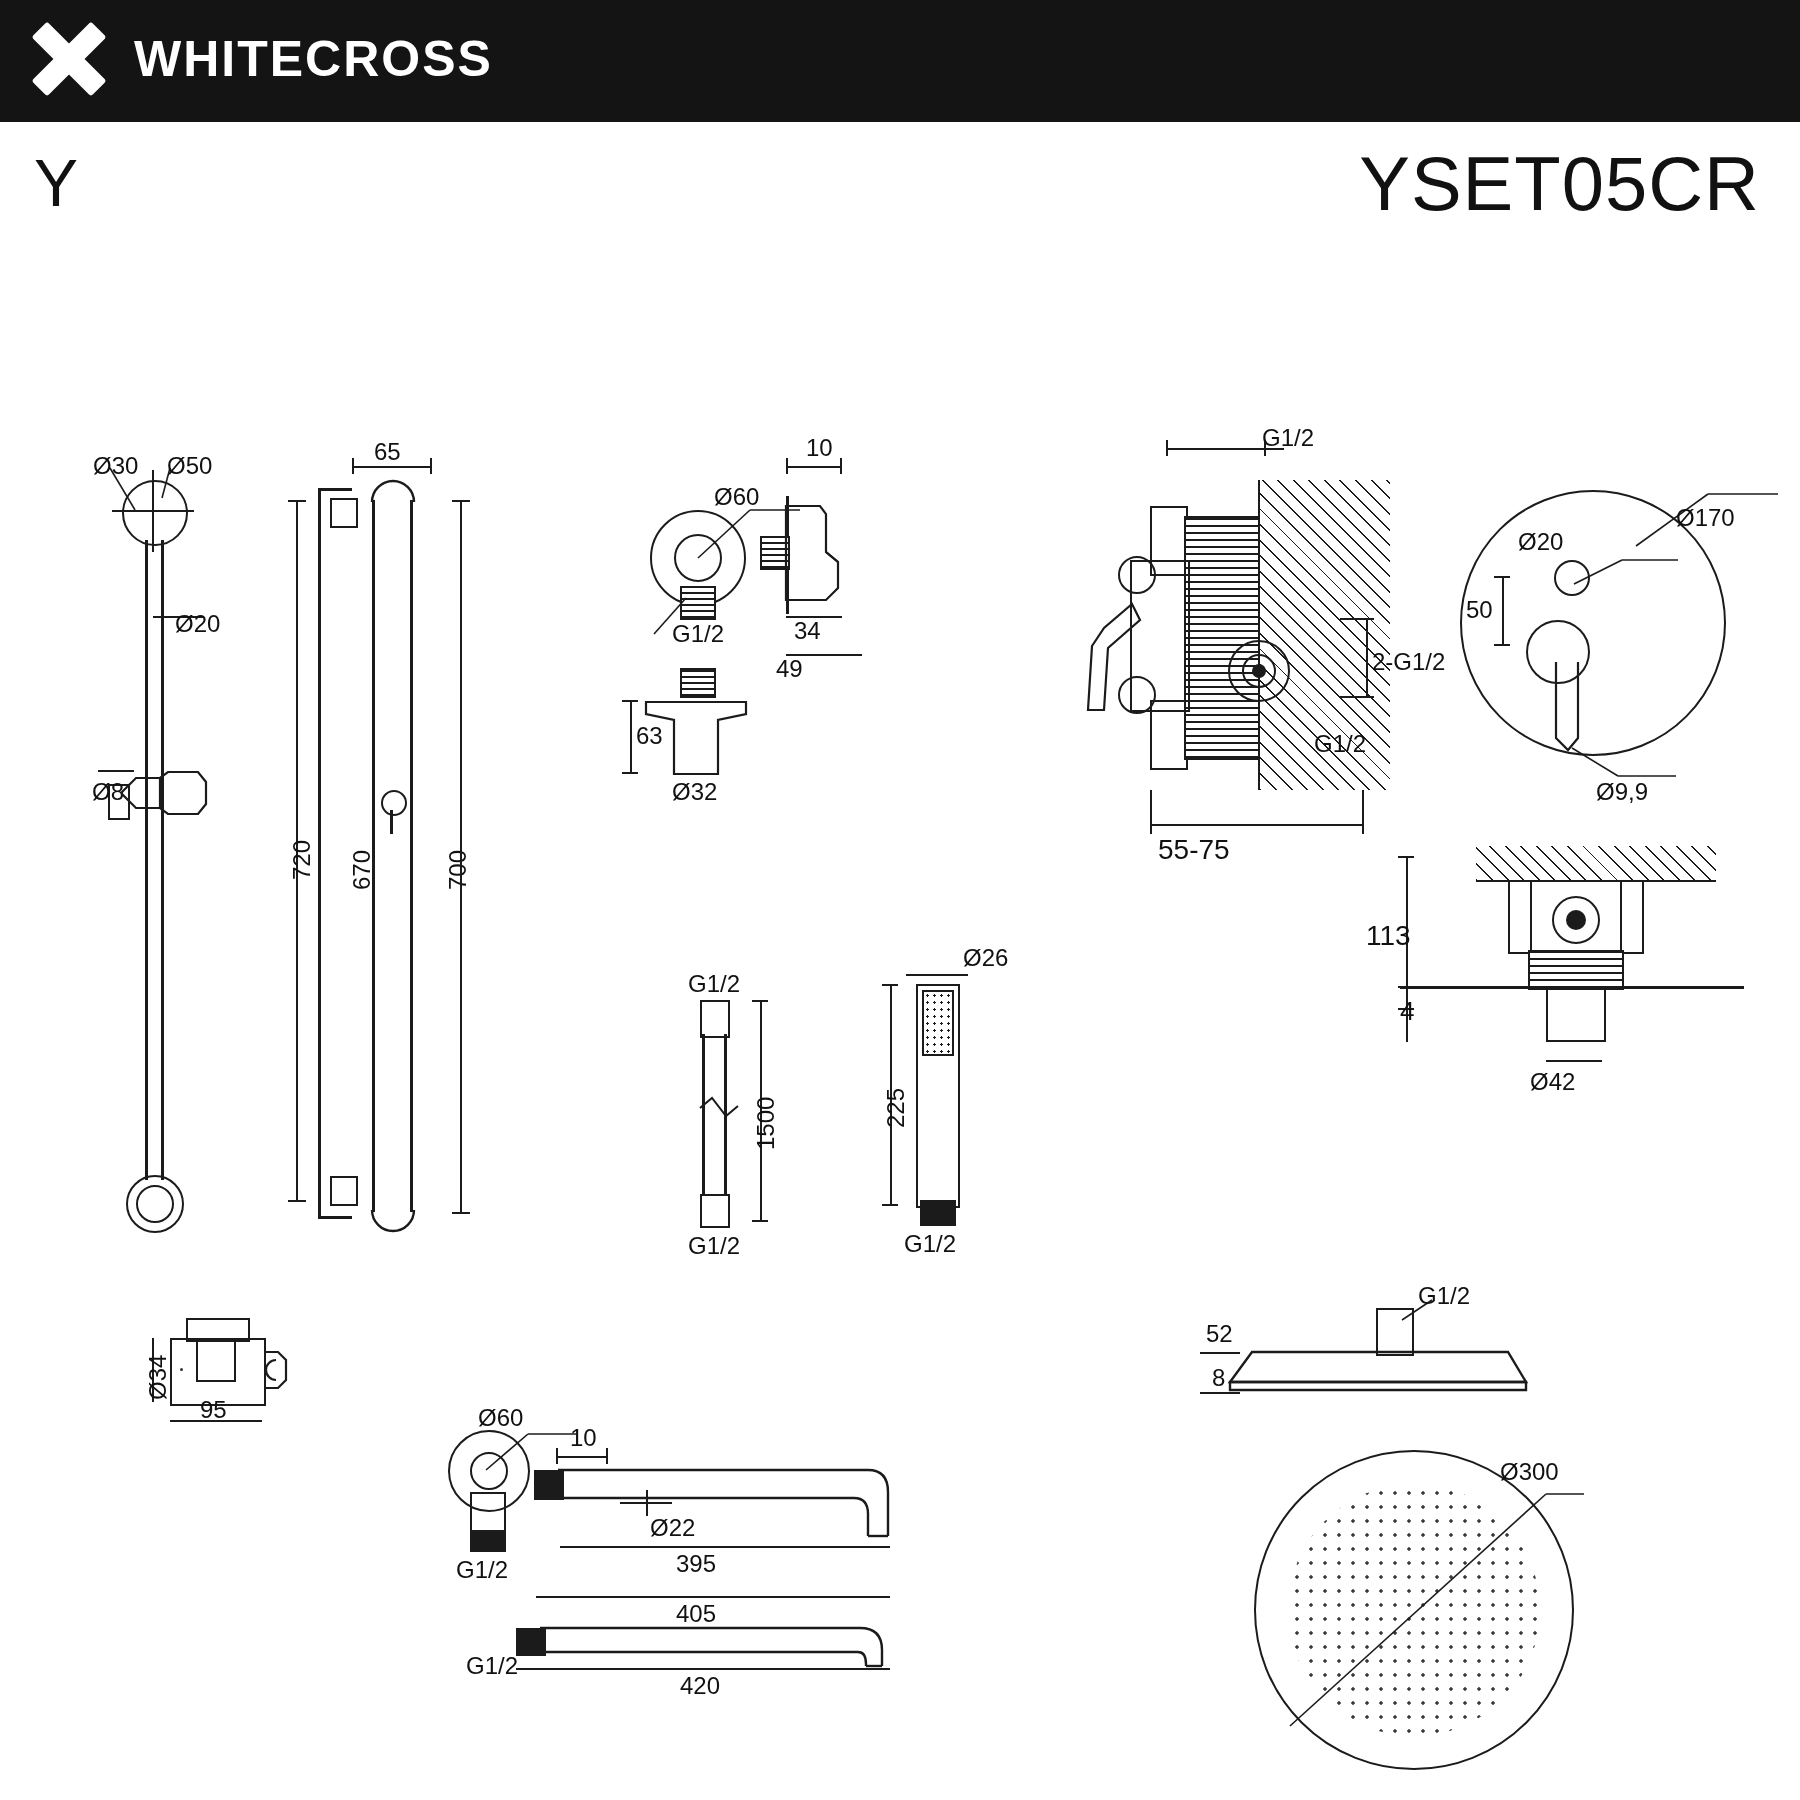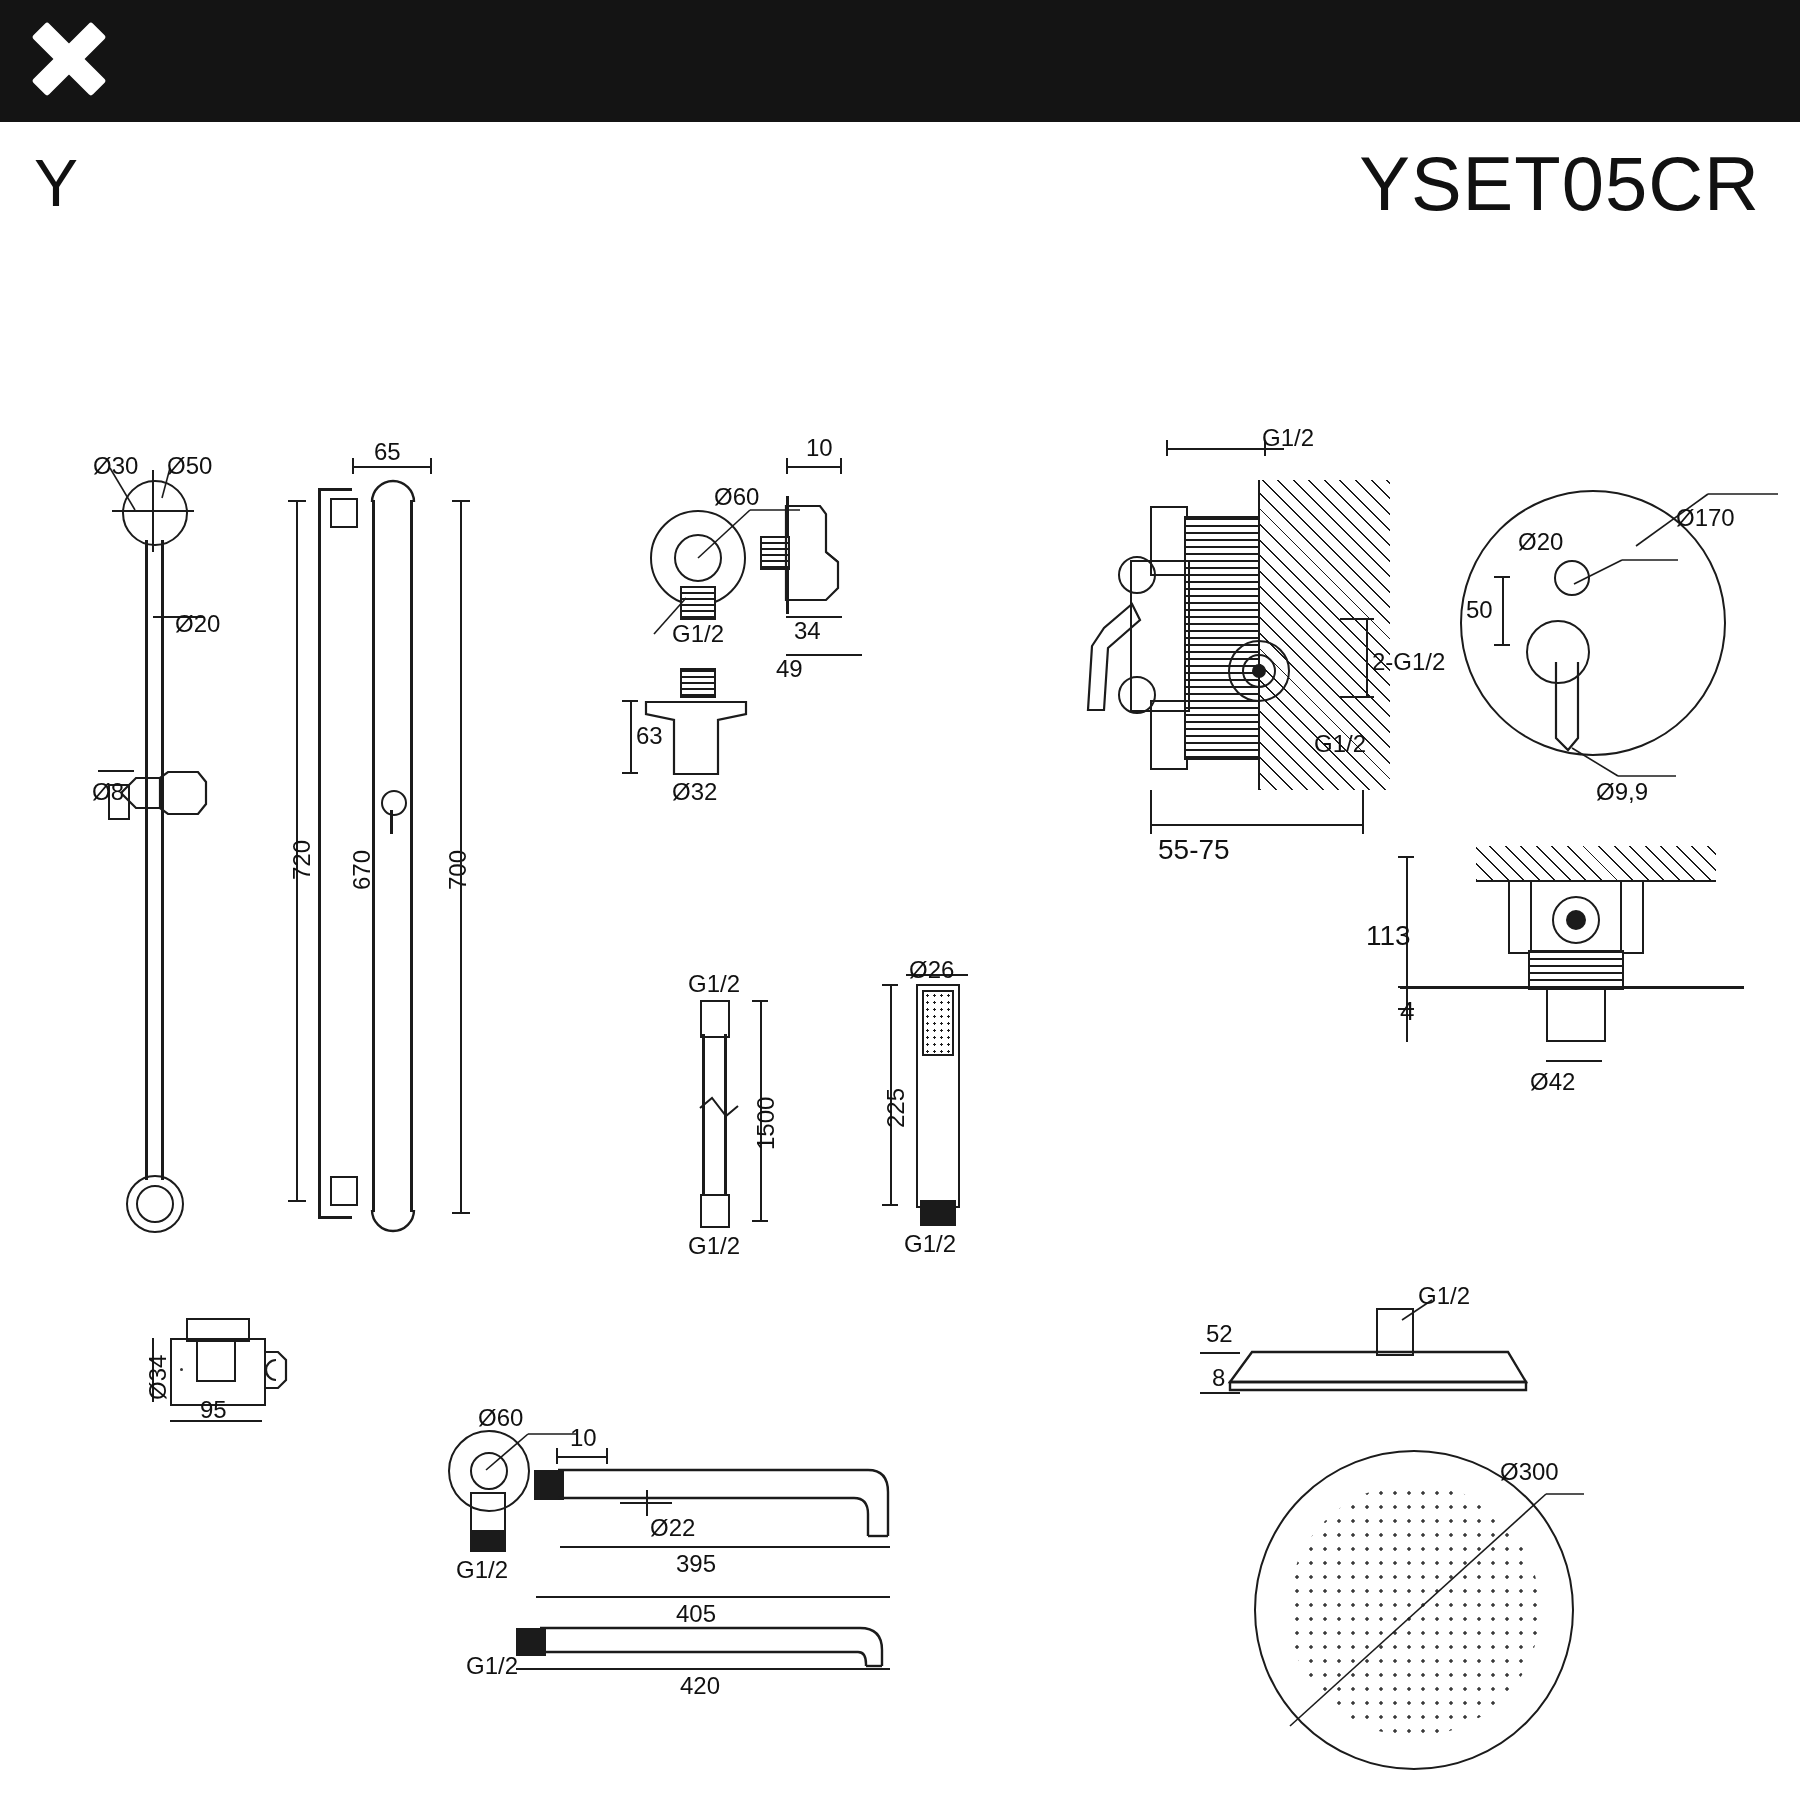--- a/index.html
+++ b/index.html
@@ -58,20 +58,21 @@
 </style>
 </head>
 <body>
 
 <div class="header">
   <div class="logo-wrap">
     <div class="logo-mark">
       <span class="a"></span>
         <span class="b"></span>
     </div>
+    <div class="logo-text">WHITECROSS</div>
   </div>
 </div>
 
 <div class="series">Y</div>
 <div class="model">YSET05CR</div>
 
 <div class="blk">
 
   <div class="circ" style="left:122px;top:480px;width:62px;height:62px;"></div>
   <div class="ln v1" style="left:152px;top:470px;height:82px;"></div>
@@ -190,21 +191,21 @@
   <div class="rect" style="left:700px;top:1194px;width:26px;height:30px;"></div>
   <div class="lbl" style="left:688px;top:1232px;">G1/2</div>
   <div class="ln v1" style="left:760px;top:1000px;height:222px;"></div>
   <div class="ln h1" style="left:752px;top:1000px;width:16px;"></div>
   <div class="ln h1" style="left:752px;top:1220px;width:16px;"></div>
   <div class="lbl rot" style="left:752px;top:1150px;">1500</div>
 </div>
 
 <div class="blk">
   <div class="ln h1" style="left:906px;top:974px;width:62px;"></div>
-  <div class="lbl" style="left:909px;top:944px;margin-top:12px;">Ø26</div>
+  <div class="lbl" style="left:963px;top:944px;">Ø26</div>
   <div class="rect" style="left:916px;top:984px;width:40px;height:220px;"></div>
   <div class="rect" style="left:922px;top:990px;width:28px;height:62px;background:radial-gradient(#1b1b1b 1px, transparent 1.2px) 0 0/7px 7px;"></div>
   <div class="rect fill" style="left:920px;top:1200px;width:32px;height:22px;background:#1b1b1b;"></div>
   <div class="ln v1" style="left:890px;top:984px;height:222px;"></div>
   <div class="ln h1" style="left:882px;top:984px;width:16px;"></div>
   <div class="ln h1" style="left:882px;top:1204px;width:16px;"></div>
   <div class="lbl rot" style="left:882px;top:1128px;">225</div>
   <div class="lbl" style="left:904px;top:1230px;">G1/2</div>
 </div>
 

